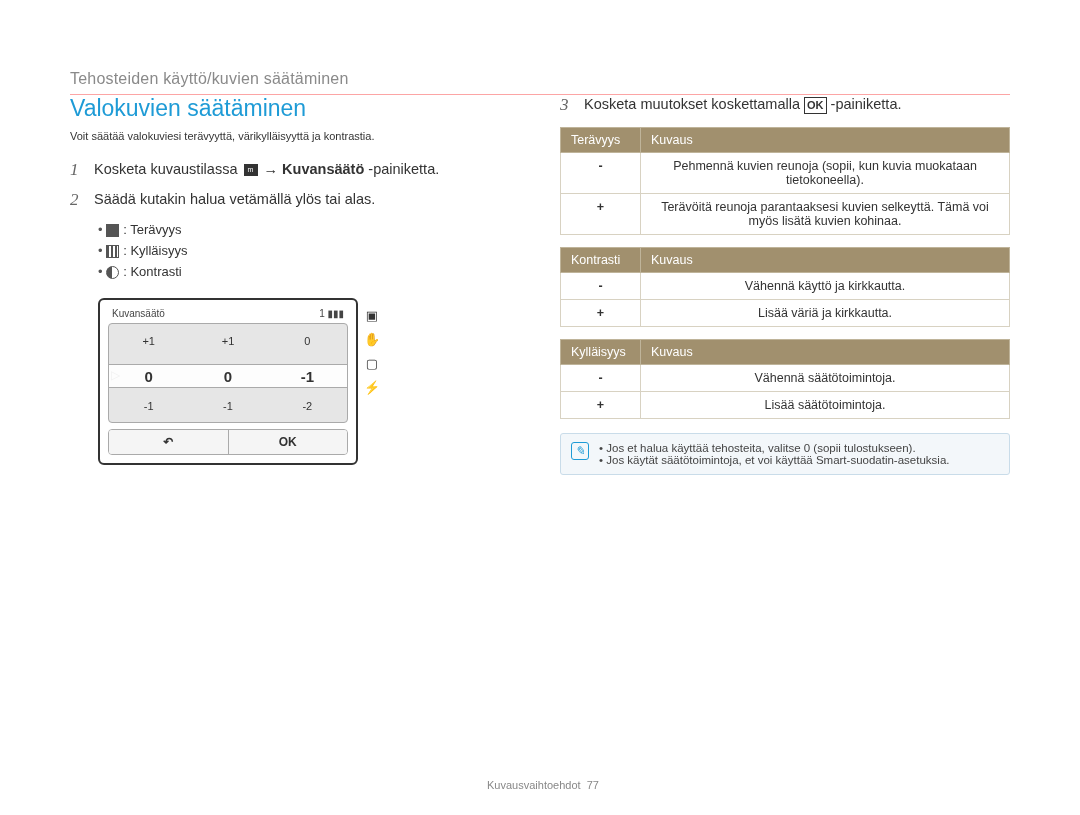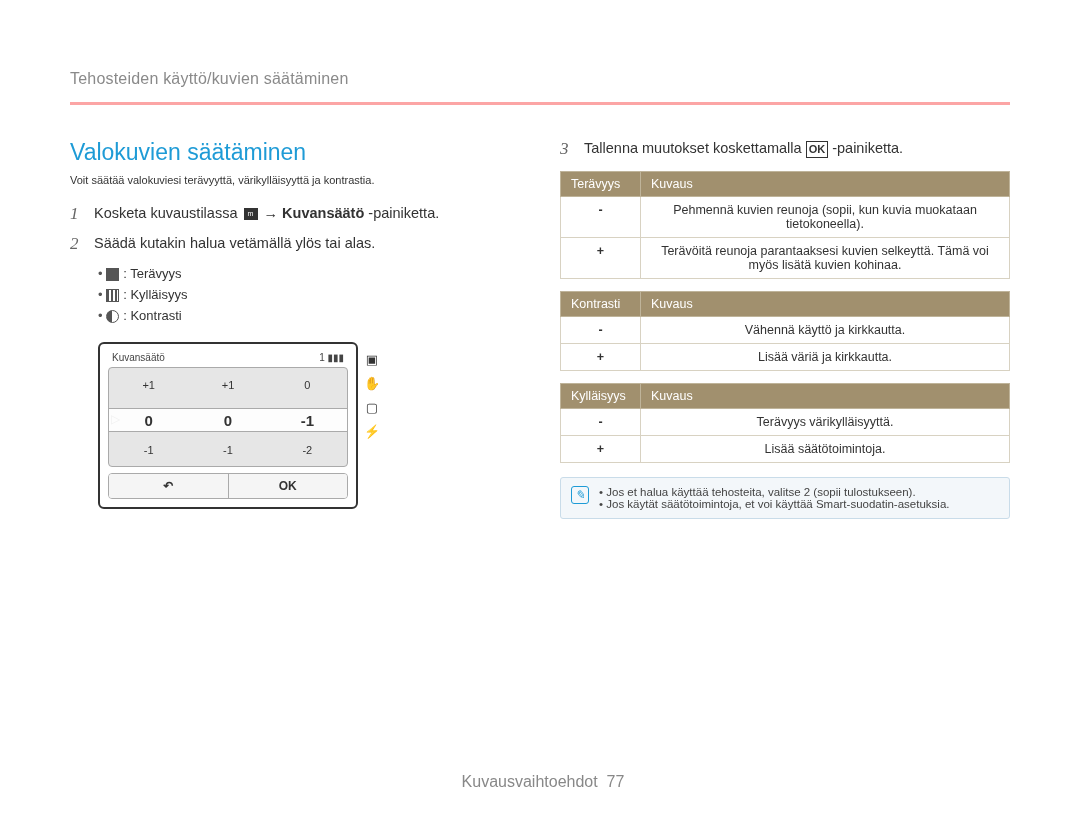--- a/index.html
+++ b/index.html
@@ -11,23 +11,22 @@
     position: relative;
     color: #333;
   }
   .page {
     padding: 70px 70px 20px 70px;
   }
   .header-line {
     font-size: 16px;
     font-weight: 300;
     color: #8a8a8a;
-    border-bottom: 3px solid #fca5a5;
-    padding-bottom: 14px;
-    margin-bottom: 34px;
+    border-bottom: 1px solid #fca5a5;
+    padding-bottom: 6px;
     letter-spacing: 0.2px;
   }
   .columns {
     display: flex;
     gap: 40px;
   }
   .col {
     flex: 1;
   }
   .section-title {
@@ -176,21 +175,21 @@
     border-radius:3px; text-align:center; line-height:16px; font-size:12px; font-style:italic;
     flex-shrink:0;
   }
   .note-box ul { list-style: none; }
   .note-box li::before { content:"• "; }
 
   .page-footer {
     position:absolute;
     bottom:24px; left:0; right:0;
     text-align:center;
-    font-size:16px; color:#888;padding-left:6px;
+    font-size:11px; color:#888;padding-left:6px;
   }
 </style>
 </head>
 <body>
 
 <div class="page">
   <div class="header-line">Tehosteiden käyttö/kuvien säätäminen</div>
 
   <div class="columns">
 
@@ -260,21 +259,21 @@
           <span>▢</span>
           <span>⚡</span>
         </div>
       </div>
     </div>
 
     <div class="col">
       <div class="step3-line">
         <span class="step-num">3</span>
         <span class="step-text">
-          <span>Tallenna muutokset koskettamalla </span>
+          <span>Kosketa muutokset koskettamalla </span>
           <span class="ok-icon">OK</span>
           <span>-painiketta.</span>
         </span>
       </div>
 
       <table class="opt">
         <tbody>
             <tr>
               <th>Terävyys</th>
               <th>Kuvaus</th>
@@ -308,33 +307,33 @@
         </table>
 
       <table class="opt">
         <tbody>
             <tr>
               <th>Kylläisyys</th>
               <th>Kuvaus</th>
             </tr>
         <tr>
               <td>-</td>
-              <td>Terävyys värikylläisyyttä.</td>
+              <td>Vähennä säätötoimintoja.</td>
             </tr>
         <tr>
               <td>+</td>
               <td>Lisää säätötoimintoja.</td>
             </tr>
       </tbody>
         </table>
 
       <div class="note-box">
         <div class="note-icon">✎</div>
         <ul>
-          <li>Jos et halua käyttää tehosteita, valitse 2 (sopii tulostukseen).</li>
+          <li>Jos et halua käyttää tehosteita, valitse 0 (sopii tulostukseen).</li>
           <li>Jos käytät säätötoimintoja, et voi käyttää Smart-suodatin-asetuksia.</li>
         </ul>
       </div>
     </div>
   </div>
 </div>
 
 <div class="page-footer">
   <span>Kuvausvaihtoehdot</span>&nbsp;&nbsp;<span>77</span>
 </div>

